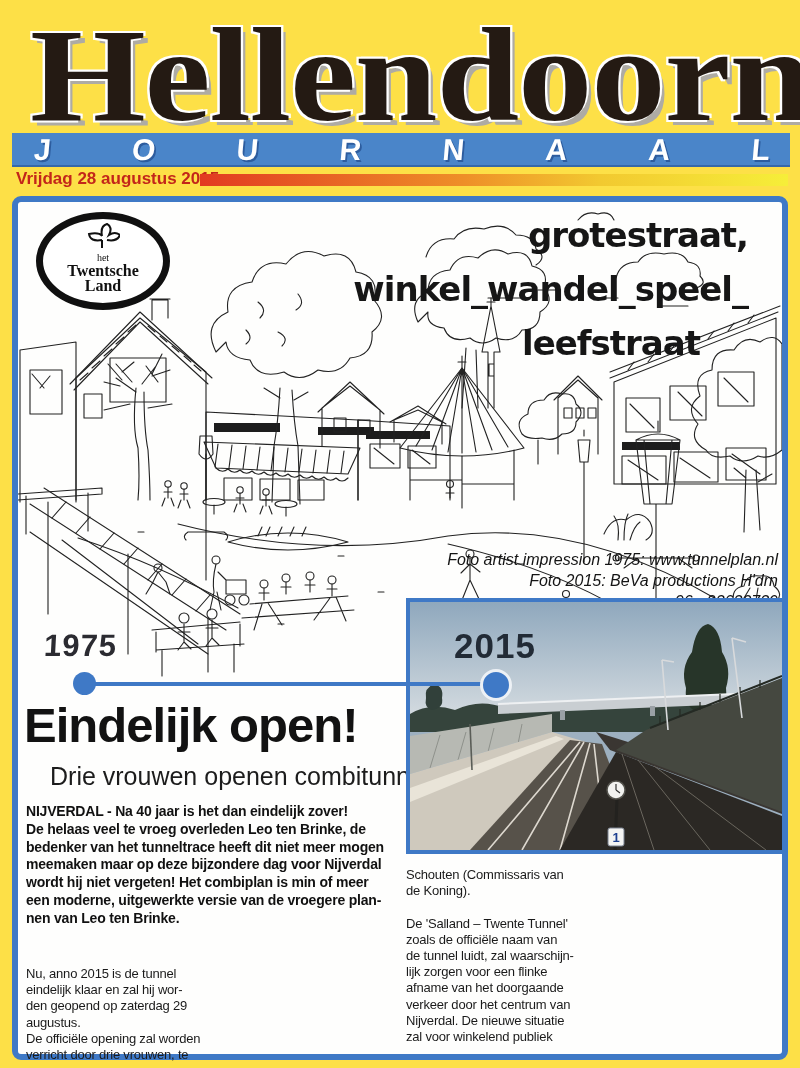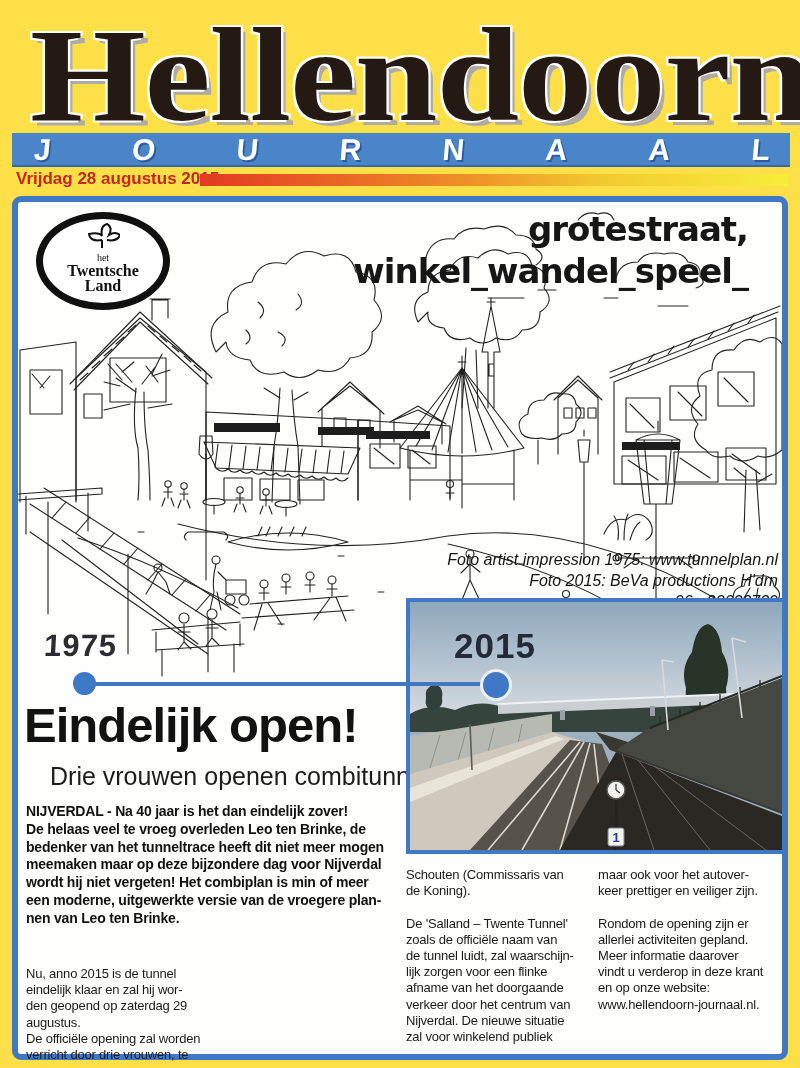--- a/index.html
+++ b/index.html
@@ -26,21 +26,21 @@
      border-radius:9px;background:#fefefd;}
 
   
   #street-drawing{left:18px;top:202px;width:764px;height:486px;}
   #logo{left:36px;top:212px;width:134px;height:98px;border:7px solid #101010;border-radius:50%;
      background:#fff;text-align:center;color:#101010;font-family:"Liberation Serif",serif;
      box-sizing:border-box;padding-top:4px;}
   #logo .l-sm{font-size:10px;line-height:10px;}
   #logo .l-big{font-size:16px;font-weight:bold;line-height:15px;}
   #drawing-title{left:170px;top:208px;width:578px;text-align:right;
-     font-family:"DejaVu Sans",sans-serif;font-weight:bold;font-size:34px;line-height:42px;
+     font-family:"DejaVu Sans",sans-serif;font-weight:bold;font-size:34px;line-height:54px;
      letter-spacing:-1px;color:#161616;}
   #drawing-title .t2{margin-right:48px;}
   #photo-caption{left:420px;top:549px;width:358px;text-align:right;font-style:italic;
      font-size:16px;line-height:21px;color:#141414;}
 
   
   #year-1975{left:44px;top:628px;font-size:31px;font-weight:bold;letter-spacing:1px;
      color:#2b2b31;transform:skewX(-3deg);}
   #timeline-line{left:85px;top:682px;width:405px;height:4px;background:#3f79c6;z-index:5;}
   #dot-1975{left:73px;top:672px;width:23px;height:23px;border-radius:50%;background:#3f79c6;z-index:5;}
@@ -232,20 +232,21 @@
     <svg width="34" height="26" viewBox="0 0 34 26">
       <path d="M16 25 v-8 M16 17 q-12 2 -13 -6 q10 -2 13 2 q-2 -10 5 -12 q6 3 2 11 q6 -4 11 0 q-3 7 -13 5" fill="none" stroke="#101010" stroke-width="2"></path>
     </svg>
     <div class="l-sm">het</div>
     <div class="l-big">Twentsche</div>
     <div class="l-big">Land</div>
   </div>
 
   <div class="abs" id="drawing-title">
     <div>grotestraat, winkel_wandel_speel_</div>
+    <div class="t2">leefstraat</div>
   </div>
 
   <div class="abs" id="photo-caption">
     <div>Foto artist impression 1975: www.tunnelplan.nl</div>
     <div>Foto 2015: BeVa productions H'drn</div>
     <div>06 - 23632739</div>
   </div>
 
   <div class="abs" id="year-1975">1975</div>
   <div class="abs" id="timeline-line"></div>
@@ -316,23 +317,14 @@
 de Koning).
 
 De 'Salland – Twente Tunnel'
 zoals de officiële naam van
 de tunnel luidt, zal waarschijn-
 lijk zorgen voor een flinke
 afname van het doorgaande
 verkeer door het centrum van
 Nijverdal. De nieuwe situatie
 zal voor winkelend publiek</div>
-  <div class="abs col" id="col4">maar ook voor het autover-
-keer prettiger en veiliger zijn.
-
-Rondom de opening zijn er
-allerlei activiteiten gepland.
-Meer informatie daarover
-vindt u verderop in deze krant
-en op onze website:
-www.hellendoorn-journaal.nl.</div>
 
 </div>
 
 </body></html>

